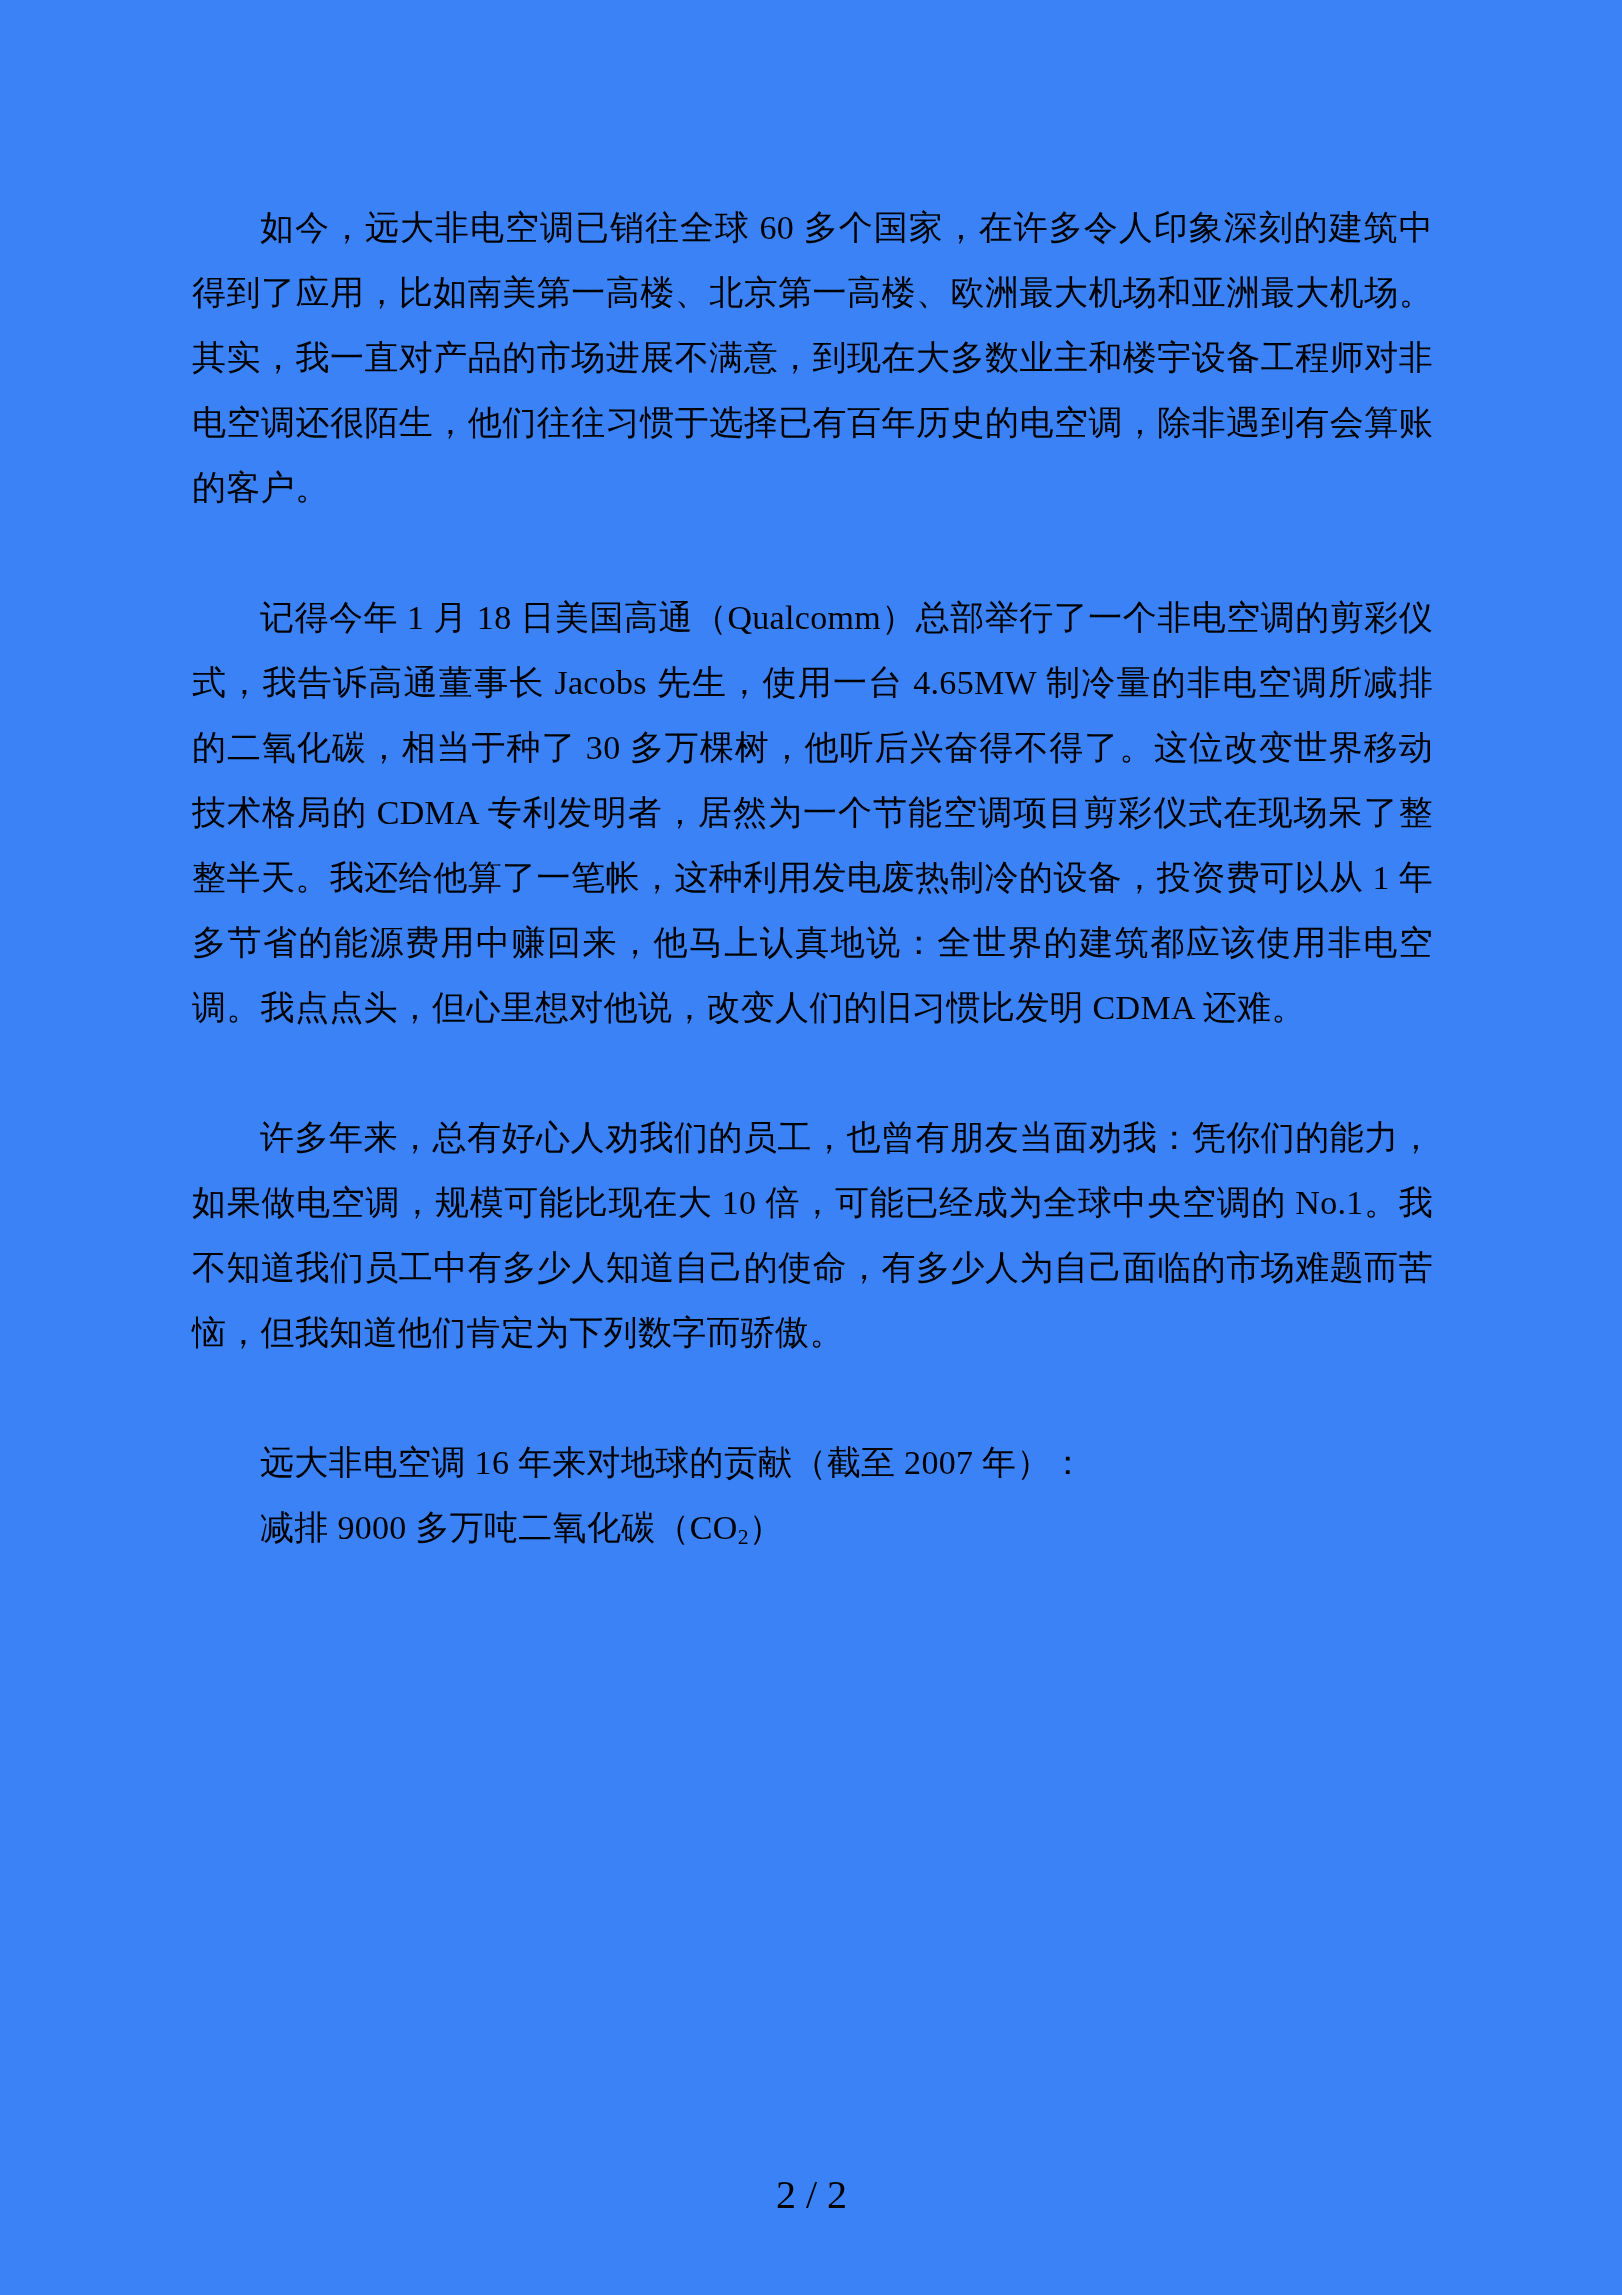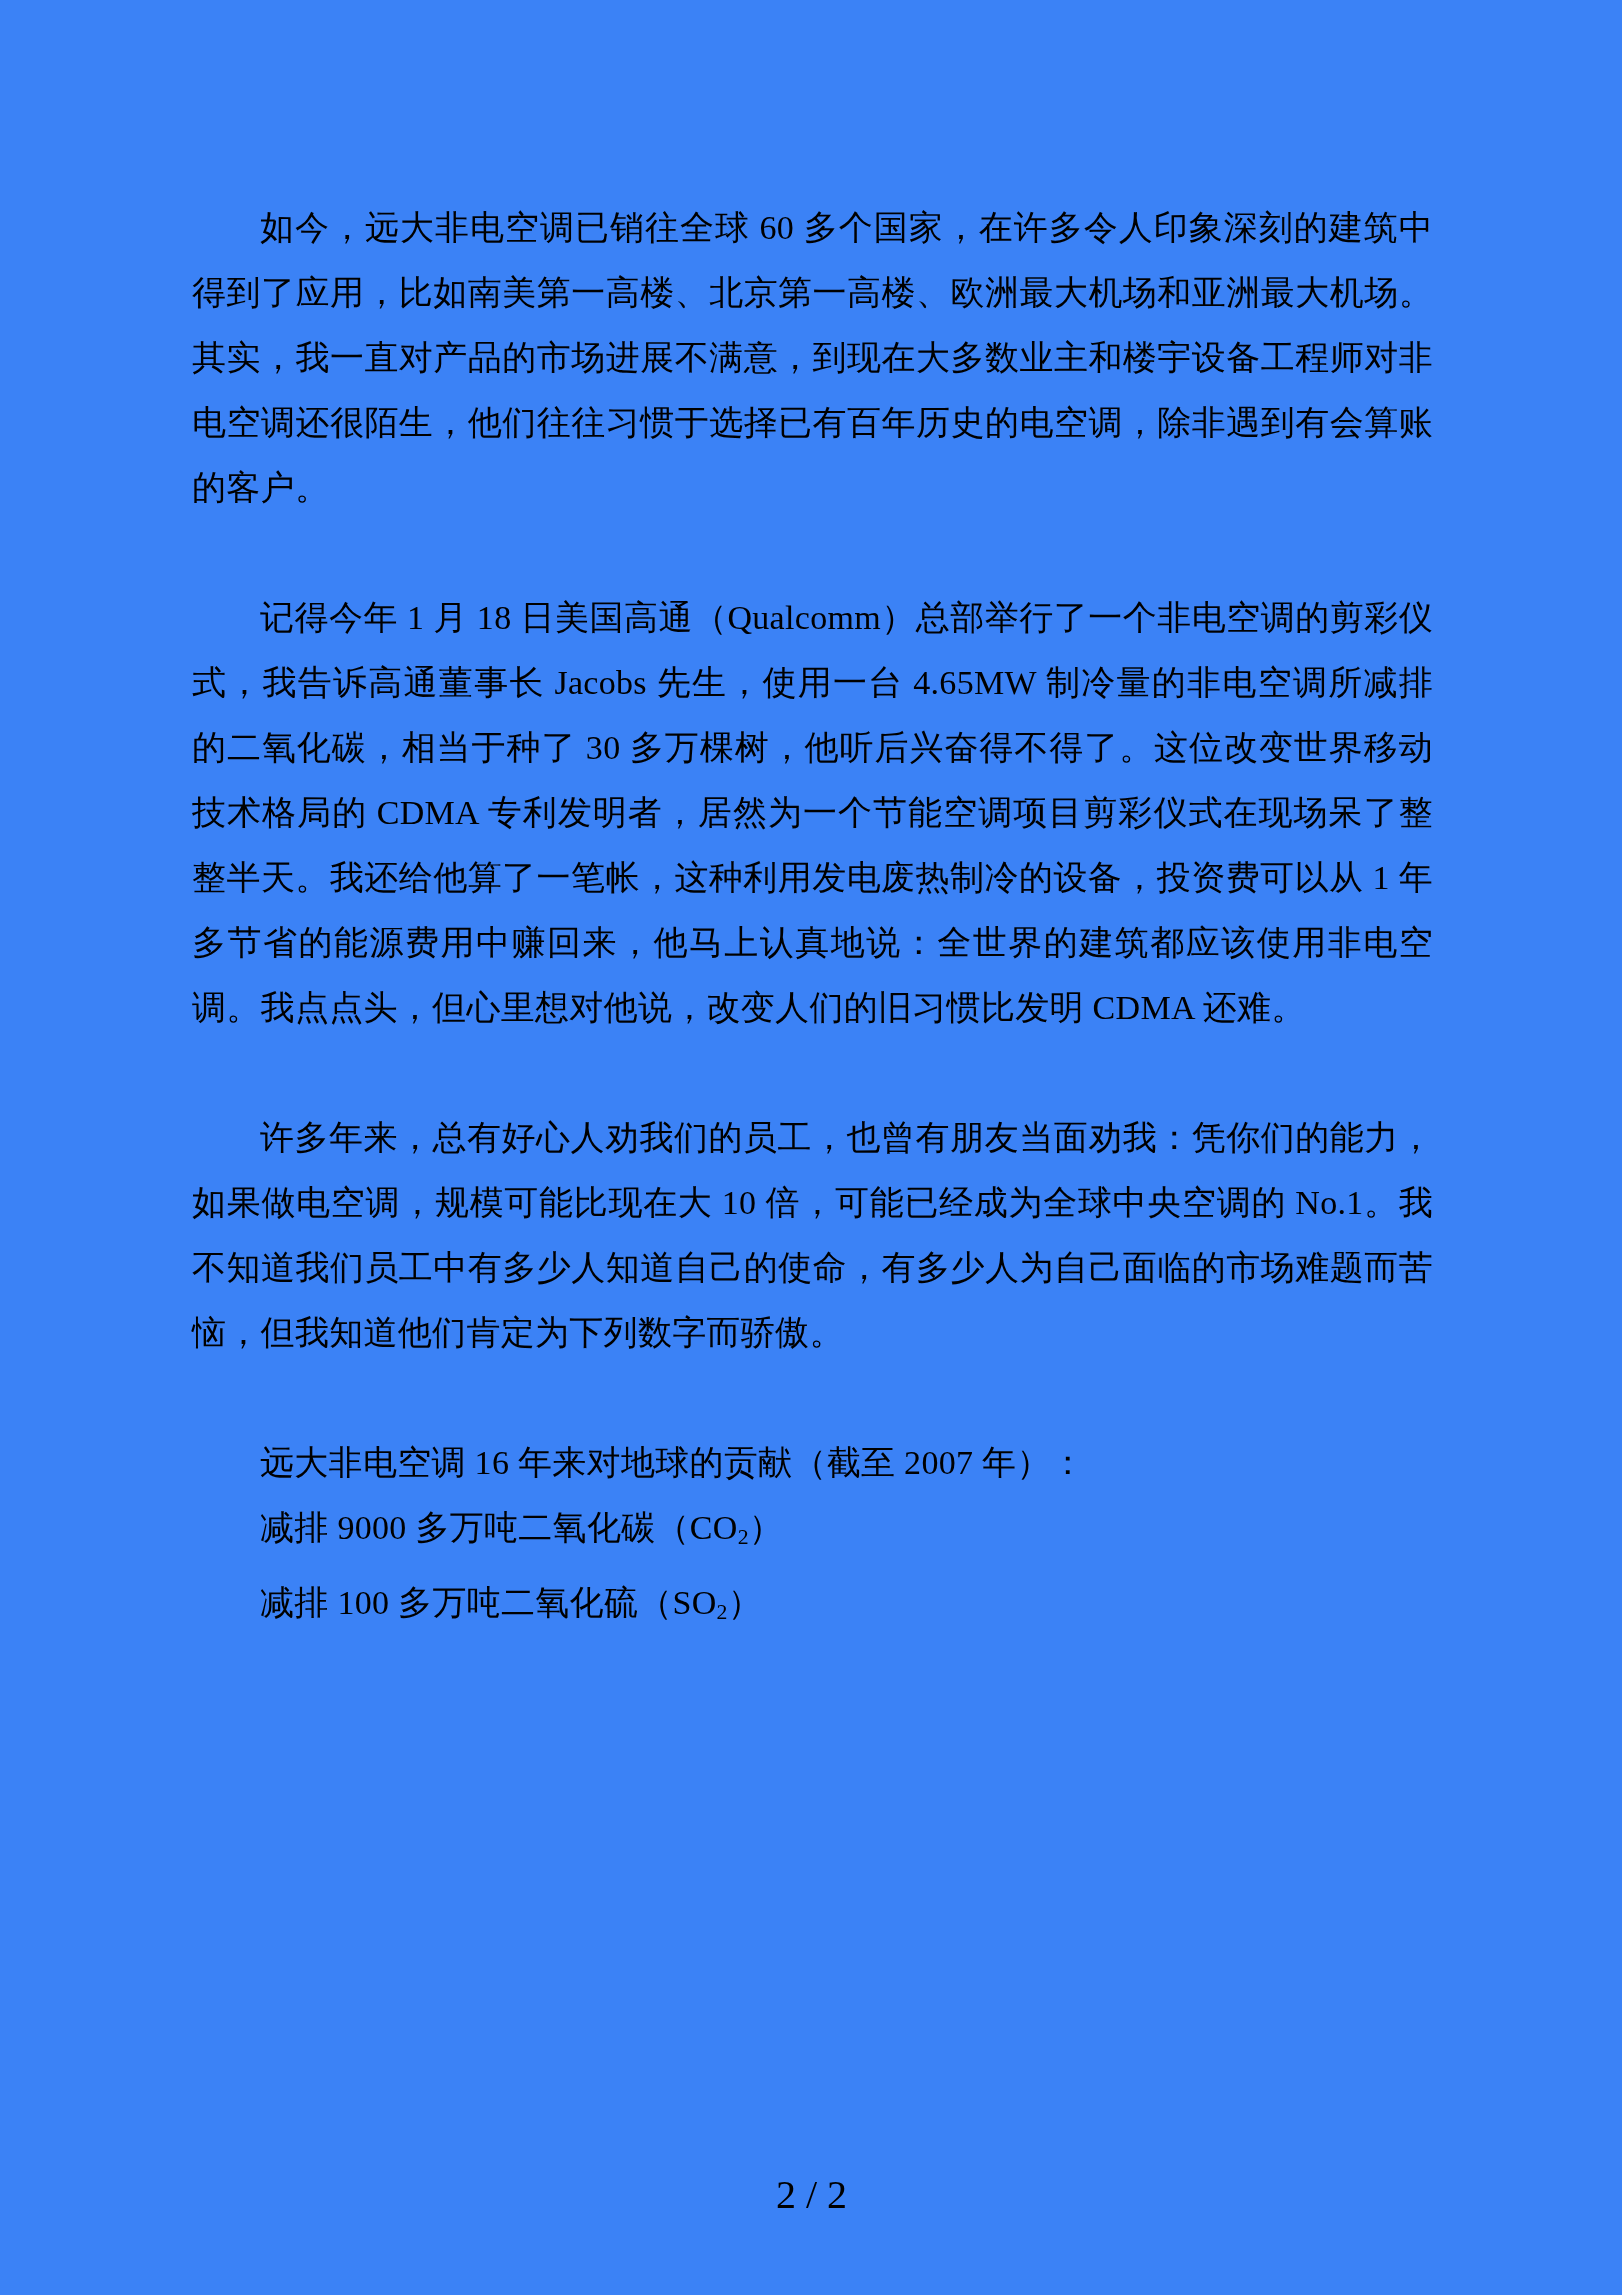--- a/index.html
+++ b/index.html
@@ -64,21 +64,20 @@
 
     <p>记得今年 1 月 18 日美国高通（Qualcomm）总部举行了一个非电空调的剪彩仪式，我告诉高通董事长 Jacobs 先生，使用一台 4.65MW 制冷量的非电空调所减排的二氧化碳，相当于种了 30 多万棵树，他听后兴奋得不得了。这位改变世界移动技术格局的 CDMA 专利发明者，居然为一个节能空调项目剪彩仪式在现场呆了整整半天。我还给他算了一笔帐，这种利用发电废热制冷的设备，投资费可以从 1 年多节省的能源费用中赚回来，他马上认真地说：全世界的建筑都应该使用非电空调。我点点头，但心里想对他说，改变人们的旧习惯比发明 CDMA 还难。</p>
 
     <p>许多年来，总有好心人劝我们的员工，也曾有朋友当面劝我：凭你们的能力，如果做电空调，规模可能比现在大 10 倍，可能已经成为全球中央空调的 No.1。我不知道我们员工中有多少人知道自己的使命，有多少人为自己面临的市场难题而苦恼，但我知道他们肯定为下列数字而骄傲。</p>
 
     <div class="contrib-block">
       <p>远大非电空调 16 年来对地球的贡献（截至 2007 年）：</p>
 
       <p><span>减排 9000 多万吨二氧化碳（CO</span><span class="sub">2</span><span>）</span></p>
 
-      <p><span>减排 100 多万吨二氧化硫（SO</span><span class="sub">2</span><span>）</span></p>
 
 
 
     </div>
 
 
   </div>
 
   <div class="footer">2 / 2</div>
 </div>

